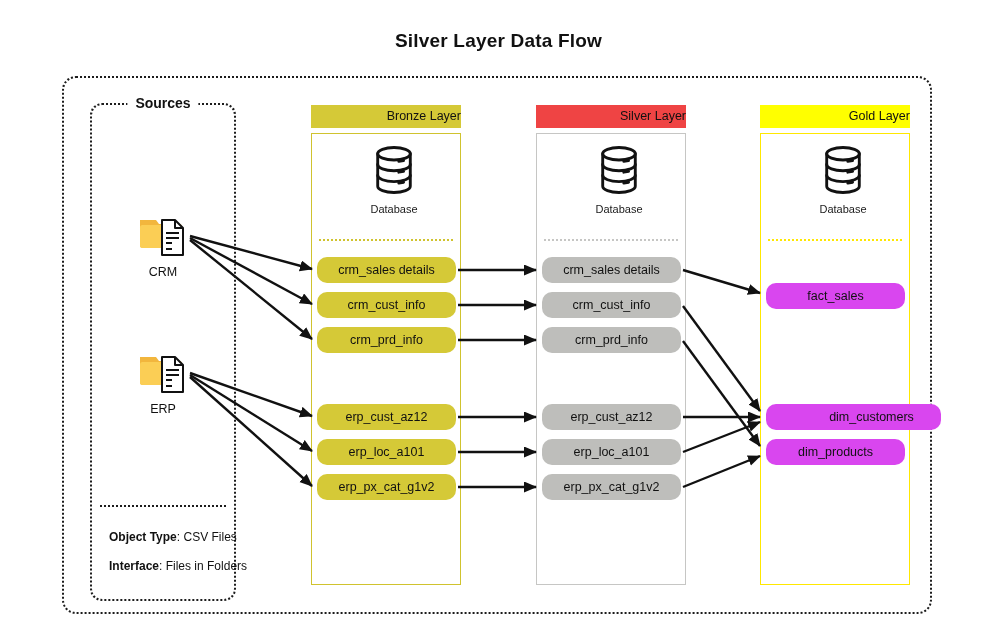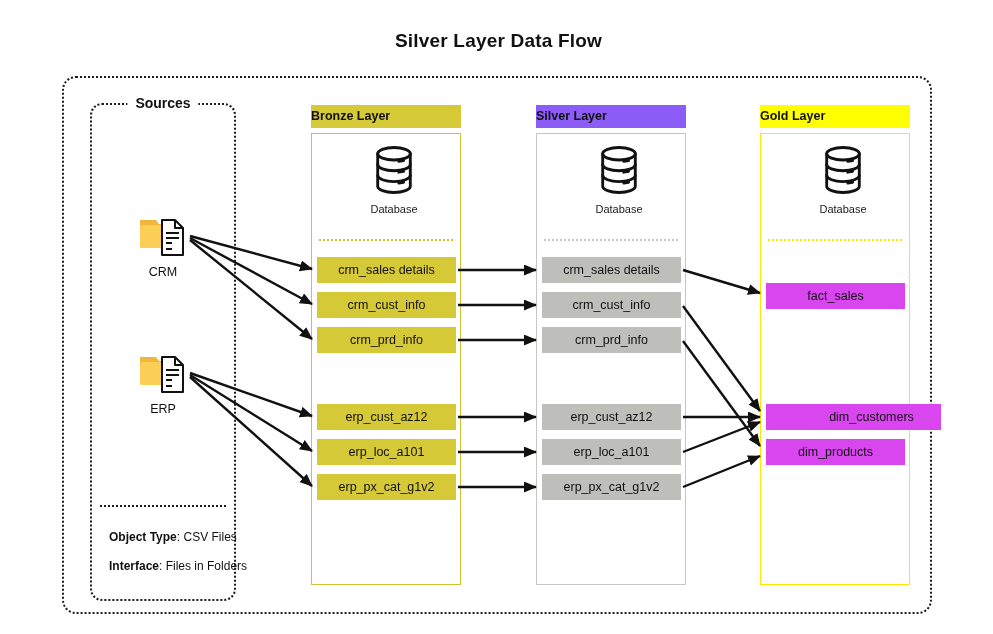--- a/index.html
+++ b/index.html
@@ -25,39 +25,39 @@
     background:#ffffff;padding:0 8px;font-weight:700;font-size:14px;white-space:nowrap;
   }
   .src-item{position:absolute;left:26px;width:90px;text-align:center;}
   .src-item .lbl{display:block;margin-top:3px;font-size:12.5px;}
   .src-divider{position:absolute;left:8px;top:400px;width:126px;border-top:2px dotted #1c1c1c;}
   .src-meta{position:absolute;left:17px;font-size:12px;white-space:nowrap;}
   .src-meta b{font-weight:700;}
   
   .layer-header{
     position:absolute;top:105px;width:150px;height:23px;line-height:23px;
-    text-align:left;font-size:12.5px;font-weight:700;
+    text-align:right;font-size:12.5px;font-weight:400;
   }
   .layer-body{position:absolute;top:133px;width:148px;height:450px;background:#fff;}
   .hdr-bronze{background:#d5c937;}
-  .hdr-silver{background:#8b5cf6;}
+  .hdr-silver{background:#ef4444;}
   .hdr-gold{background:#ffff00;}
   .body-bronze{border:1px solid #d0c32e;}
   .body-silver{border:1px solid #c6c6c4;}
   .body-gold{border:1px solid #ffe800;}
   .db-block{position:absolute;top:145px;width:166px;text-align:center;}
   .db-block .db-lbl{display:block;margin-top:4px;font-size:11px;color:#1a1a1a;}
   .panel-divider{position:absolute;top:239px;width:134px;border-top:2px dotted;}
   .div-bronze{border-color:#d0c32e;}
   .div-silver{border-color:#c6c6c4;}
   .div-gold{border-color:#ffe800;}
   
   .tbl{
     position:absolute;width:139px;height:26px;display:flex;align-items:center;justify-content:center;
-    font-size:12.5px;white-space:nowrap;
+    font-size:12.5px;white-space:nowrap;border-radius:10px;
   }
   .tbl-bronze{background:#d5c937;}
   .tbl-silver{background:#bebebb;}
   .tbl-gold{background:#d946ef;}
   .arrows{position:absolute;left:0;top:0;width:993px;height:634px;pointer-events:none;}
 </style>
 </head>
 <body>
 
 <div class="canvas">

